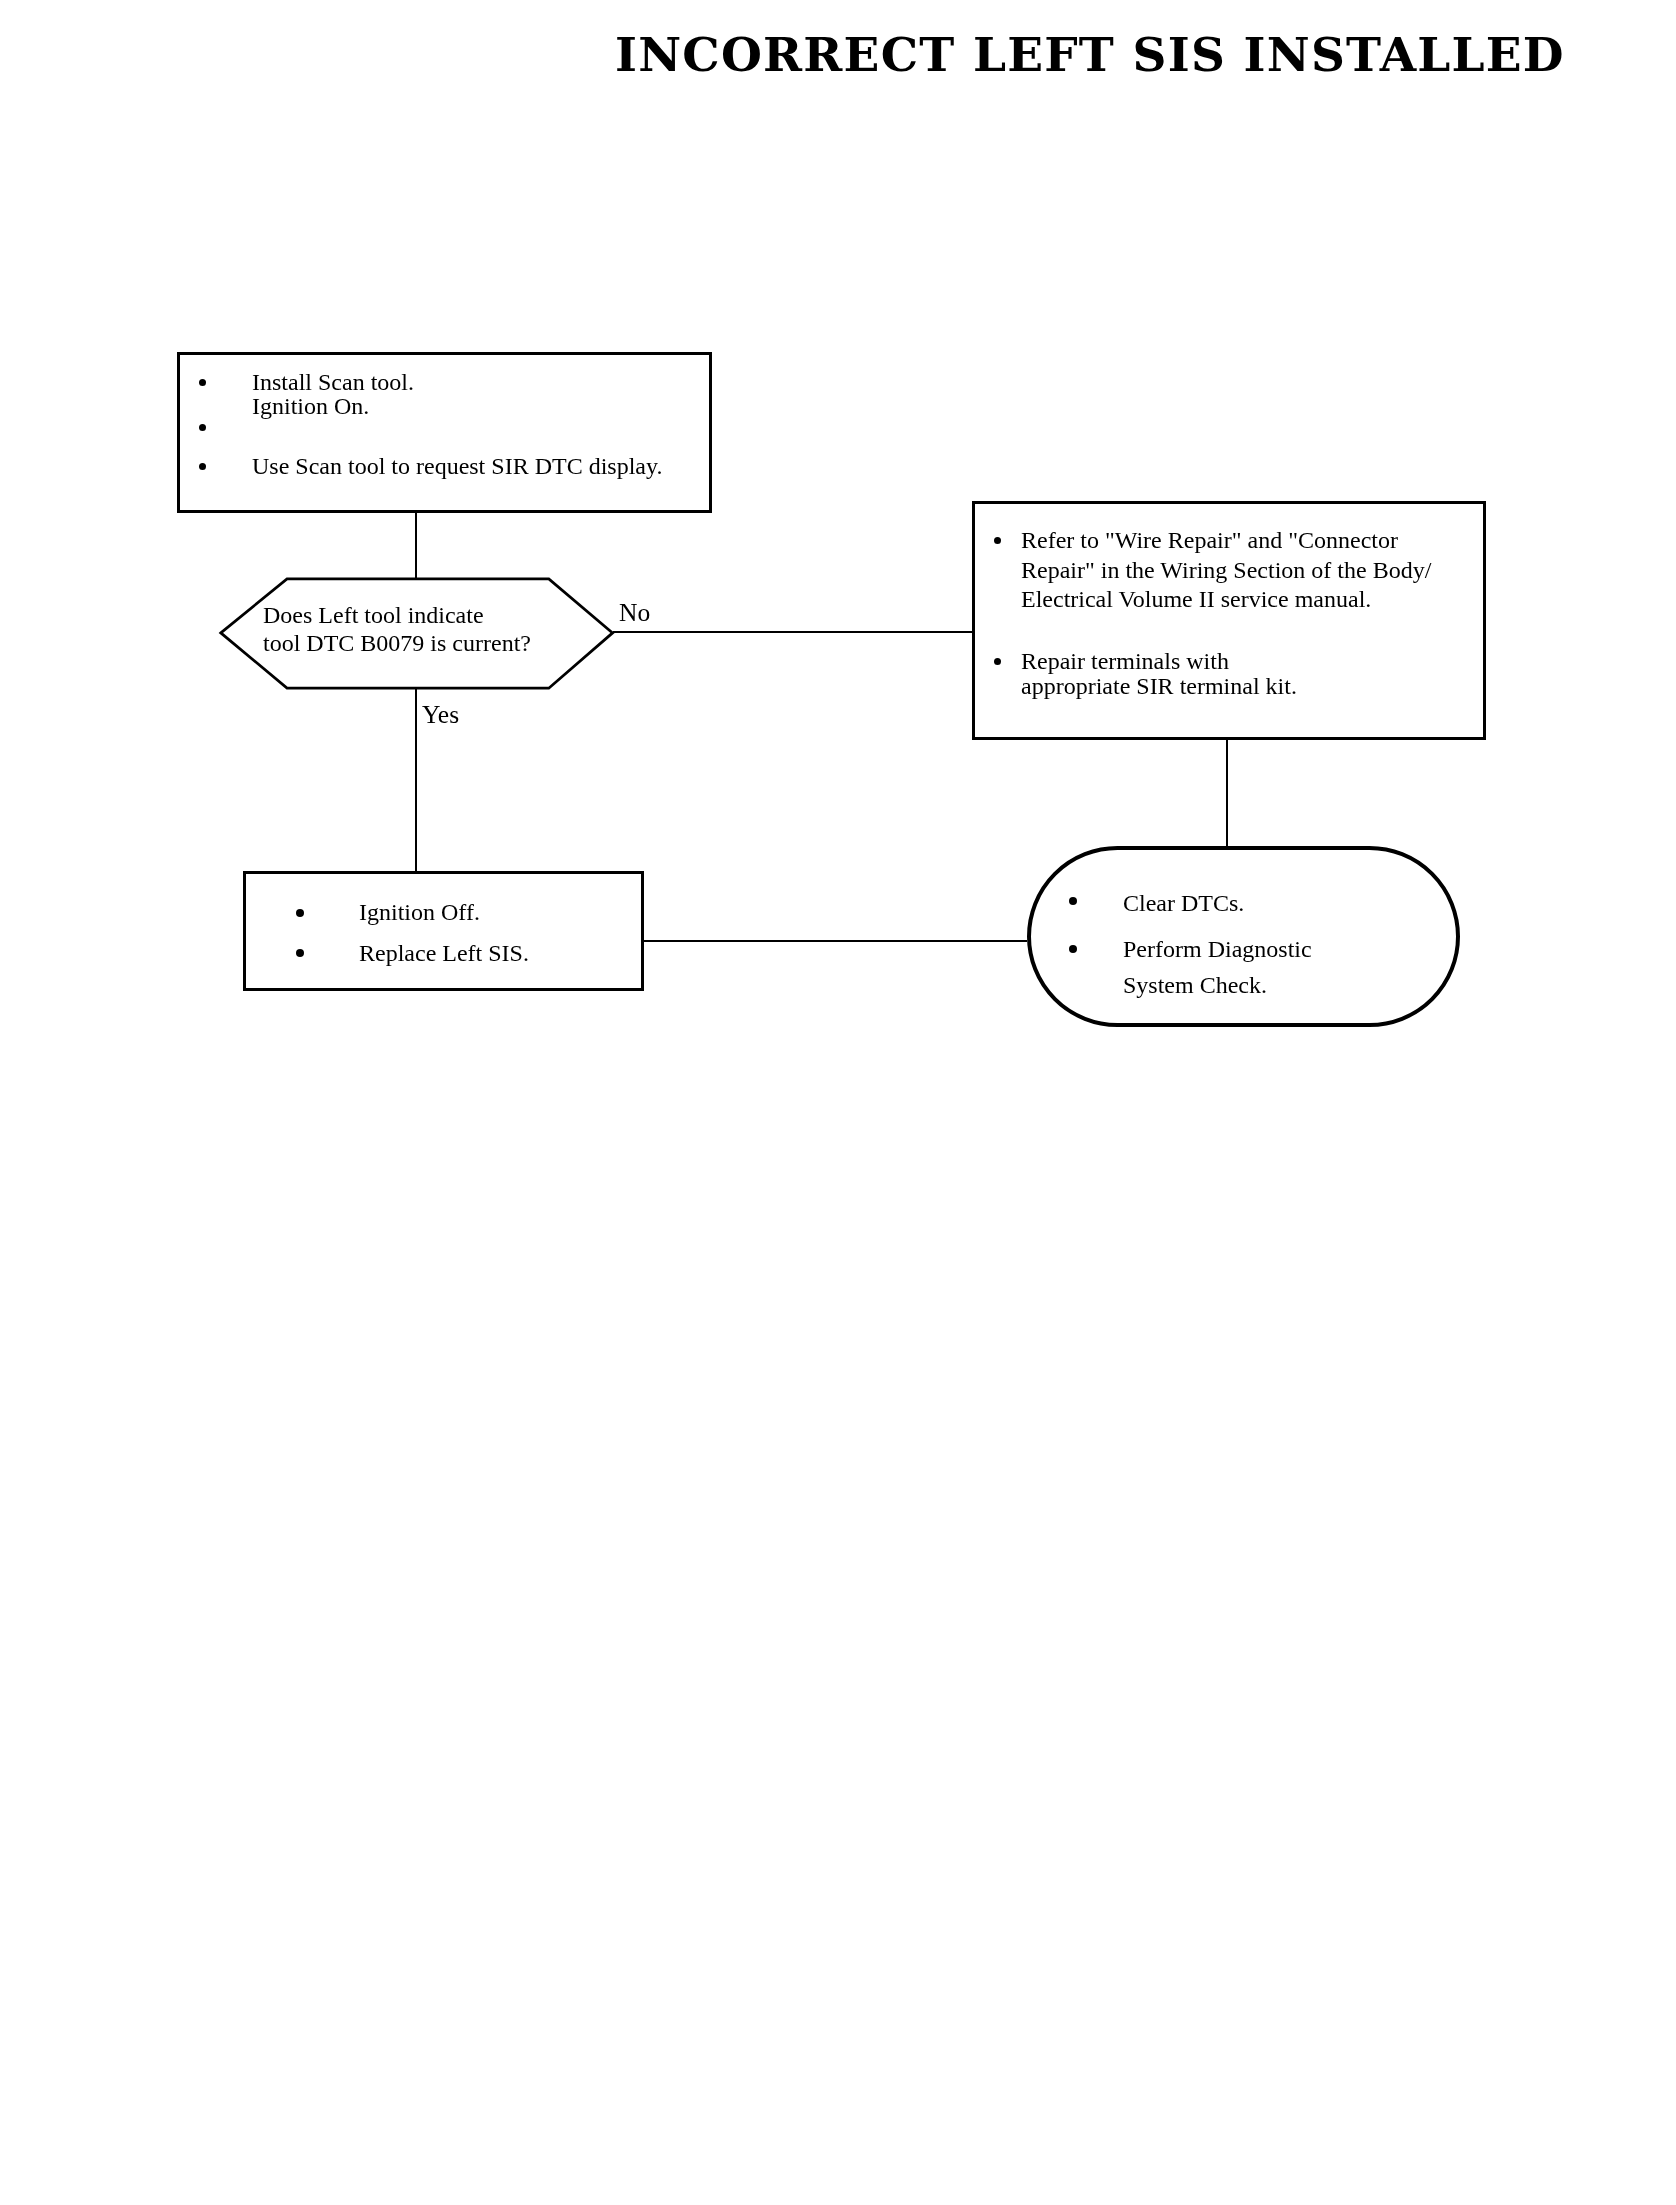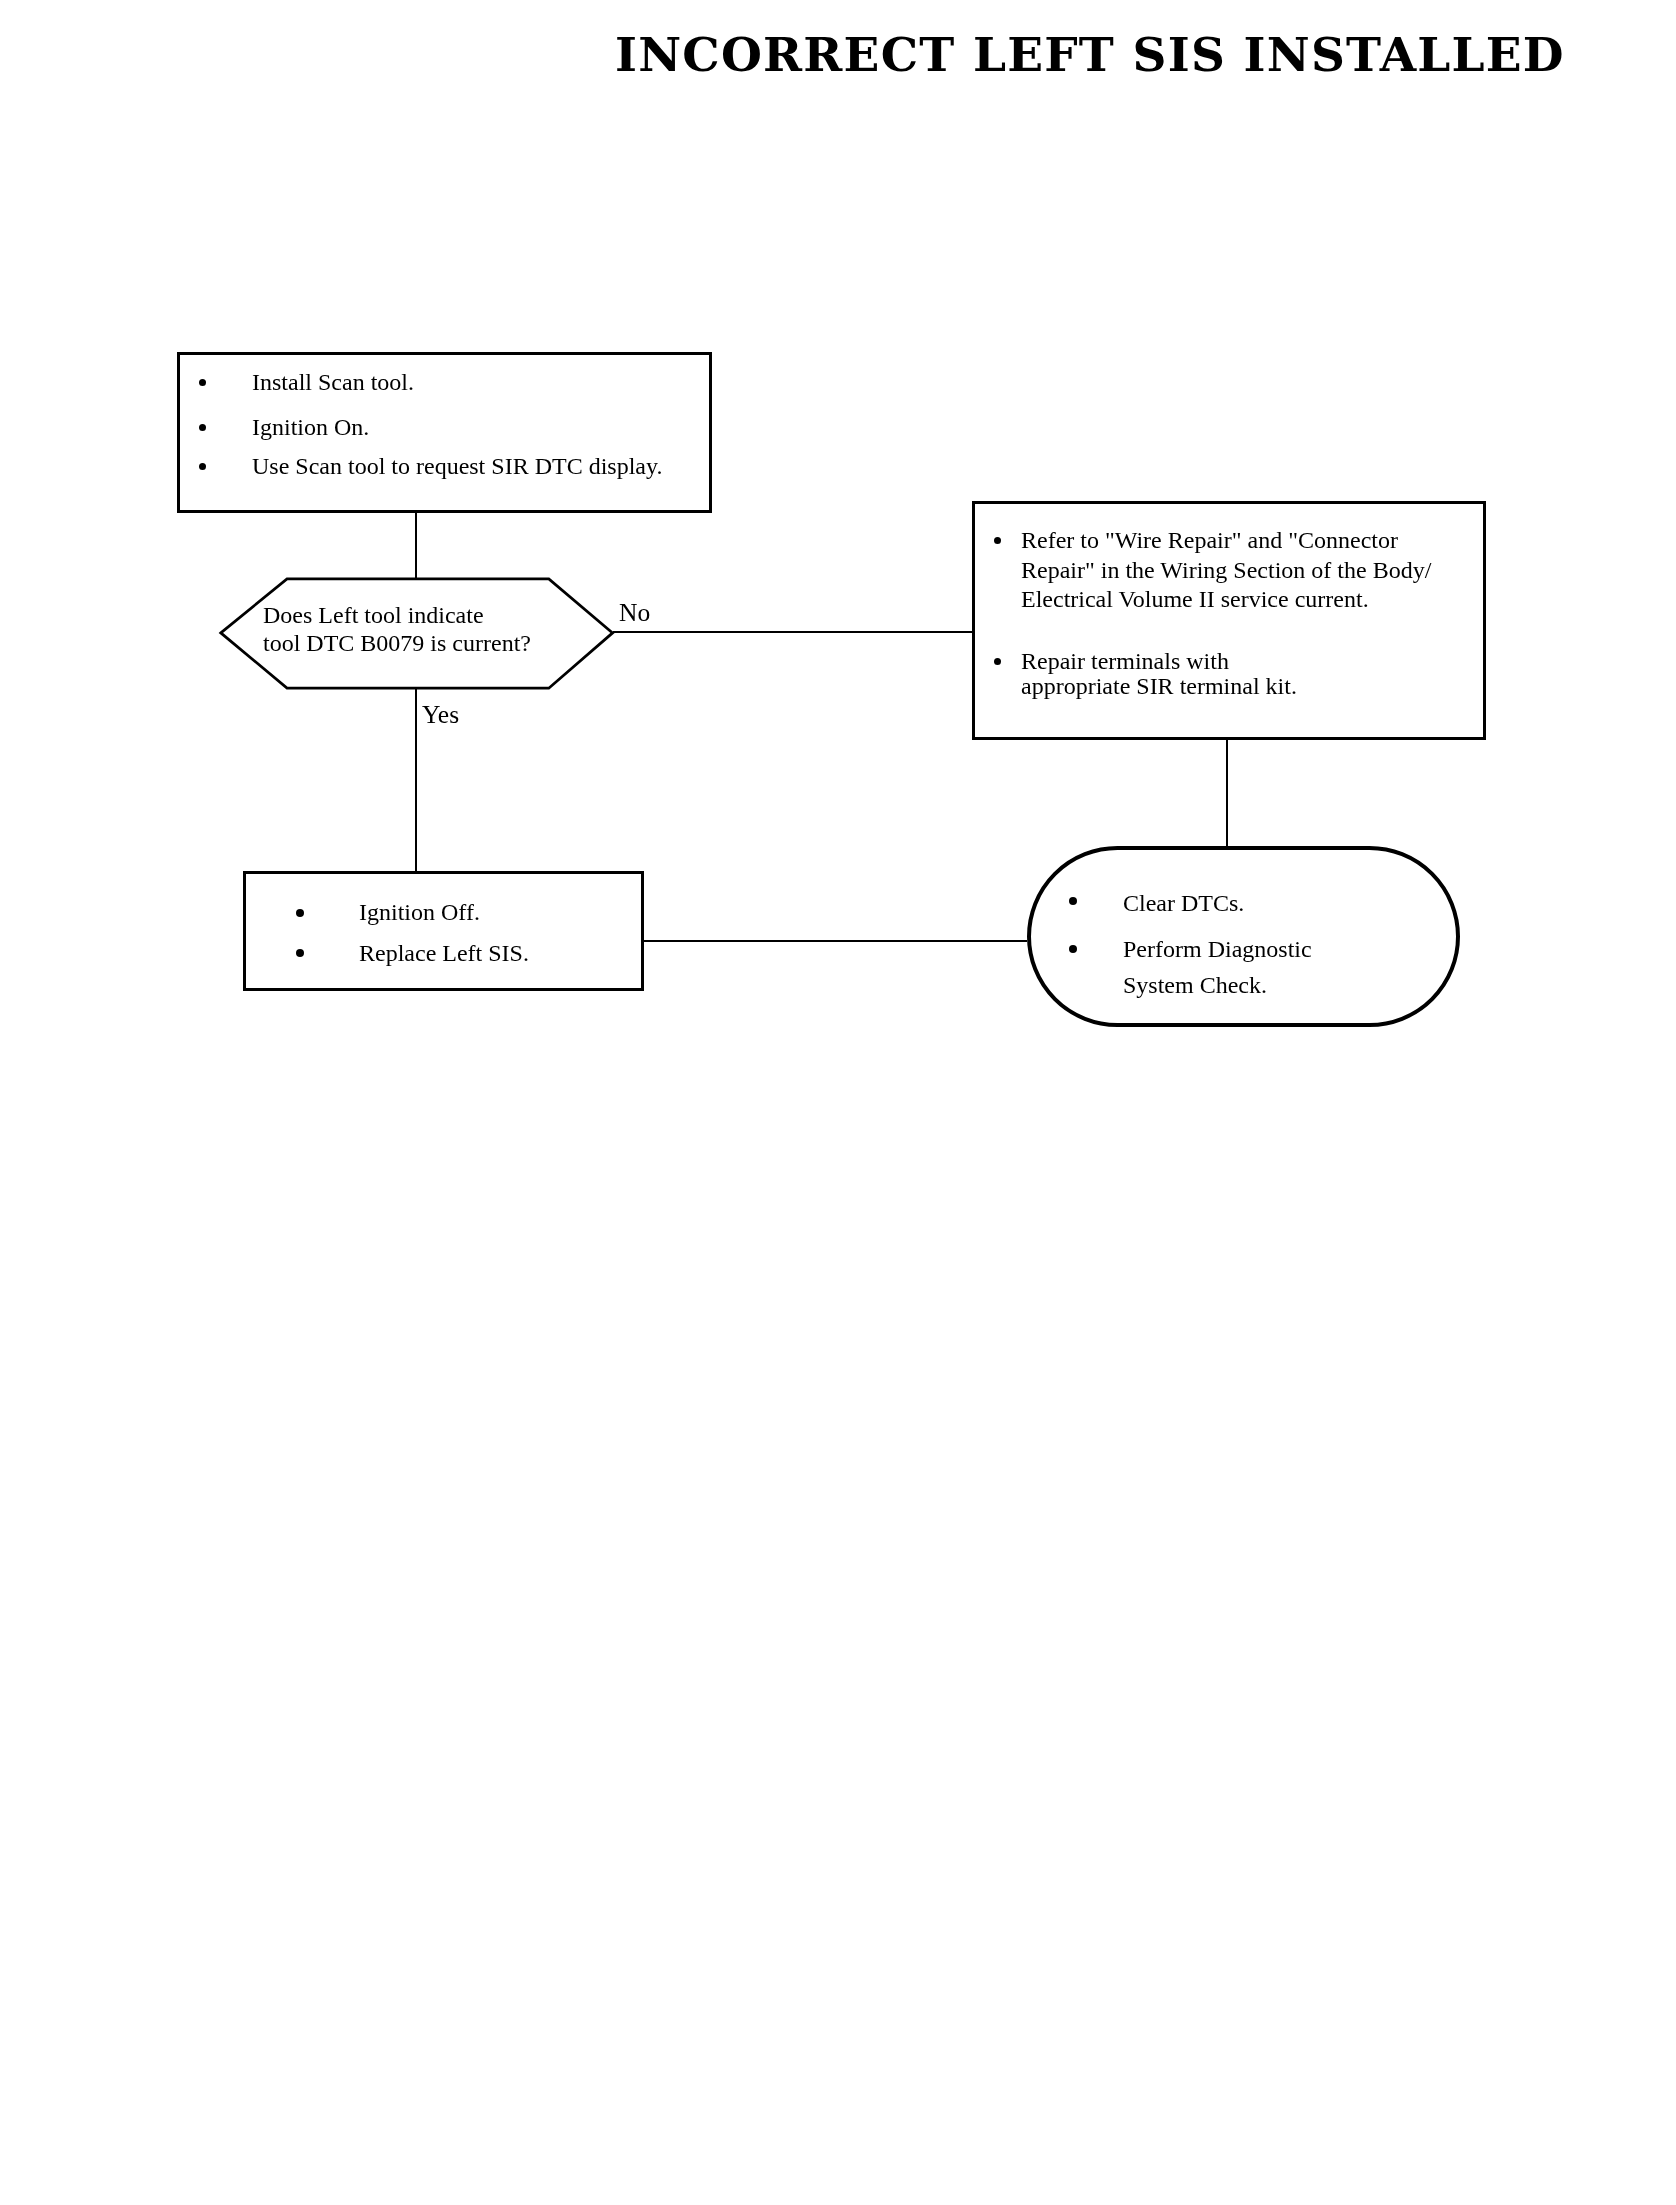--- a/index.html
+++ b/index.html
@@ -52,21 +52,21 @@
 <body>
 
 <div id="page">
 
   <div class="title">INCORRECT LEFT SIS INSTALLED</div>
 
   <div class="box" style="left:177px; top:352px; width:535px; height:161px;"></div>
   <span class="dot" style="left:199px; top:379px; width:7.3px; height:7.3px;"></span>
   <div class="txt" style="left:252px; top:368px;">Install Scan tool.</div>
   <span class="dot" style="left:199px; top:424px; width:7.3px; height:7.3px;"></span>
-  <div class="txt" style="left:252px; top:413px;text-align:right;">Ignition On.</div>
+  <div class="txt" style="left:252px; top:392px;text-align:right;">Ignition On.</div>
   <span class="dot" style="left:199px; top:463px; width:7.3px; height:7.3px;"></span>
   <div class="txt" style="left:252px; top:452px;">Use Scan tool to request SIR DTC display.</div>
 
   <div class="conn" style="left:415px; top:513px; width:2.4px; height:67px;"></div>
 
   <svg class="hex" style="left:219px; top:577px;" width="396" height="113" viewBox="0 0 652 186">
     <polygon points="3,92 112,3 543,3 648,92 543,183 112,183" fill="#ffffff" stroke="#000000" stroke-width="4.5"></polygon>
   </svg>
   <div class="txt" style="left:263px; top:601px;">Does Left tool indicate</div>
   <div class="txt" style="left:263px; top:629px;">tool DTC B0079 is current?</div>
@@ -74,21 +74,21 @@
   <div class="txt" style="left:619px; top:598px; font-size:25.5px;">No</div>
   <div class="conn" style="left:613px; top:631px; width:359px; height:2.4px;"></div>
 
   <div class="txt" style="left:422px; top:700px; font-size:25.5px;">Yes</div>
   <div class="conn" style="left:415px; top:688px; width:2.4px; height:183px;"></div>
 
   <div class="box" style="left:972px; top:501px; width:514px; height:239px;"></div>
   <span class="dot" style="left:994px; top:537px; width:7.3px; height:7.3px;"></span>
   <div class="txt" style="left:1021px; top:526px;">Refer to "Wire Repair" and "Connector</div>
   <div class="txt" style="left:1021px; top:556px;">Repair" in the Wiring Section of the Body/</div>
-  <div class="txt" style="left:1021px; top:585px;">Electrical Volume II service current.</div>
+  <div class="txt" style="left:1021px; top:585px;">Electrical Volume II service manual.</div>
   <span class="dot" style="left:994px; top:658px; width:7.3px; height:7.3px;"></span>
   <div class="txt" style="left:1021px; top:647px;">Repair terminals with</div>
   <div class="txt" style="left:1021px; top:672px;">appropriate SIR terminal kit.</div>
 
   <div class="conn" style="left:1226px; top:740px; width:2.4px; height:107px;"></div>
 
   <div class="box" style="left:243px; top:871px; width:401px; height:120px;"></div>
   <span class="dot" style="left:296px; top:909px; width:8px; height:8px;"></span>
   <div class="txt" style="left:359px; top:898px;">Ignition Off.</div>
   <span class="dot" style="left:296px; top:949px; width:8px; height:8px;"></span>

